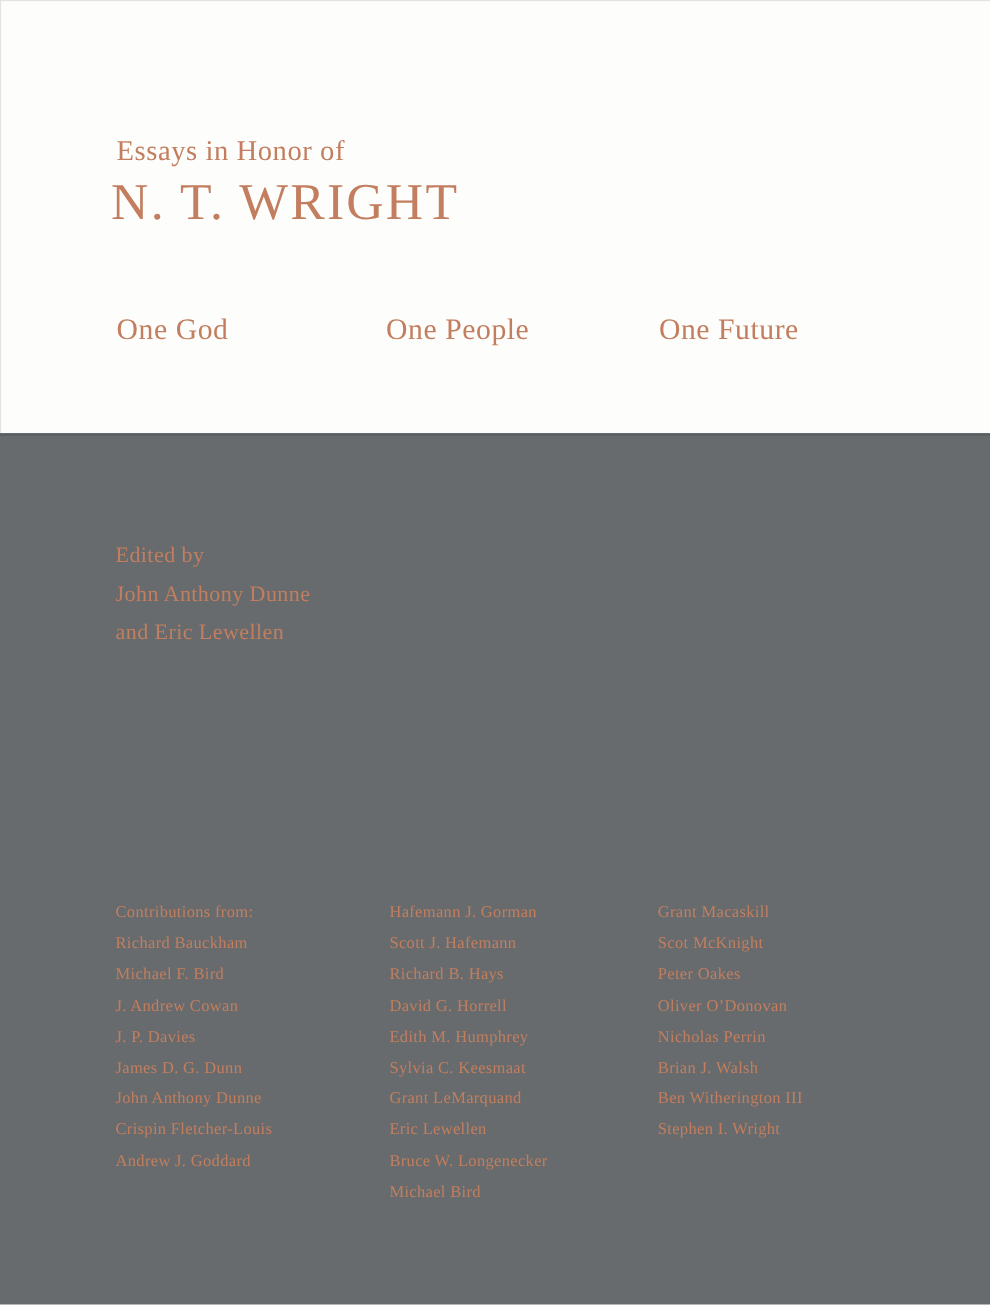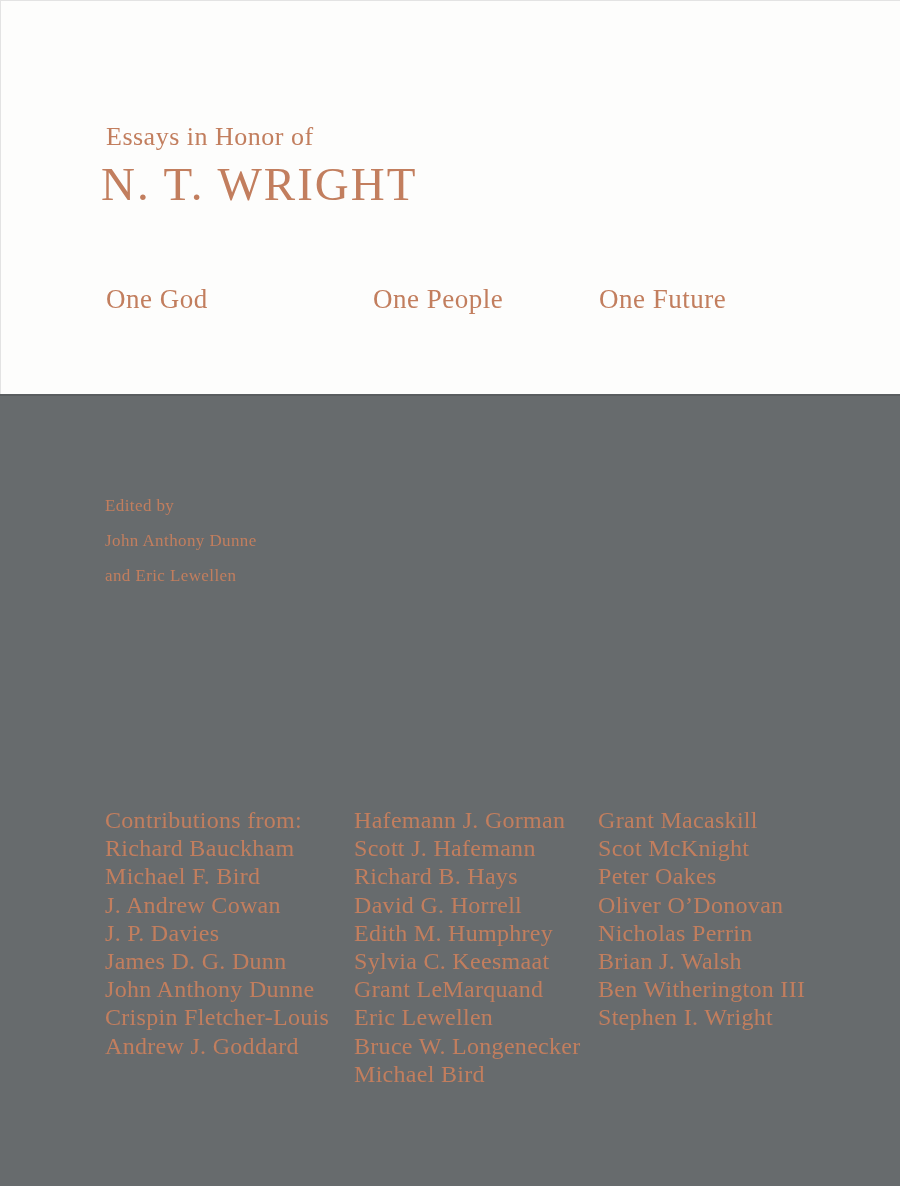--- a/index.html
+++ b/index.html
@@ -47,42 +47,42 @@
   }
   .subtitle{
     position:absolute;
     top:283px;
     font-size:27px;
     letter-spacing:0.5px;
     color:var(--accent);
     font-weight:400;
   }
   .subtitle.s0{left:105px;}
-  .subtitle.s1{left:350px;margin-left:22px;}
+  .subtitle.s1{left:350px;}
   .subtitle.s2{left:598px;}
   
   .bottom-section{
     position:absolute;
     left:0;top:394px;
     width:900px;height:792px;
     background:var(--background-bottom);
     border-top:2px solid var(--divider);
   }
   .edited-block{
     position:absolute;
     left:105px;top:92px; 
-    font-size:17px;
+    font-size:20px;
     line-height:35px;
     letter-spacing:0.4px;
     color:var(--accent);
   }
   .contrib-col{
     position:absolute;
-    top:410px; 
-    font-size:24px;
+    top:420px; 
+    font-size:15px;
     line-height:28.2px;
     letter-spacing:0.3px;
     color:var(--accent);
   }
   .col-1{left:105px;}
   .col-2{left:354px;}
   .col-3{left:598px;}
   .contrib-line{white-space:nowrap;}
 </style>
 </head>

